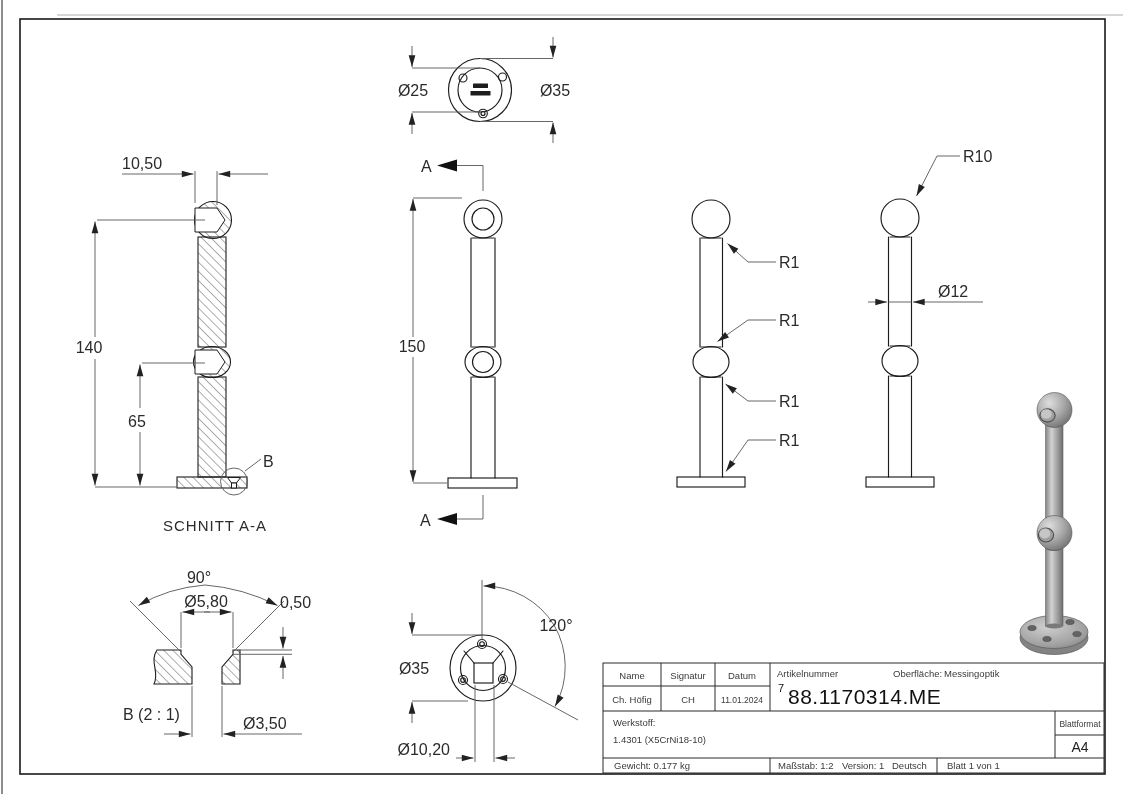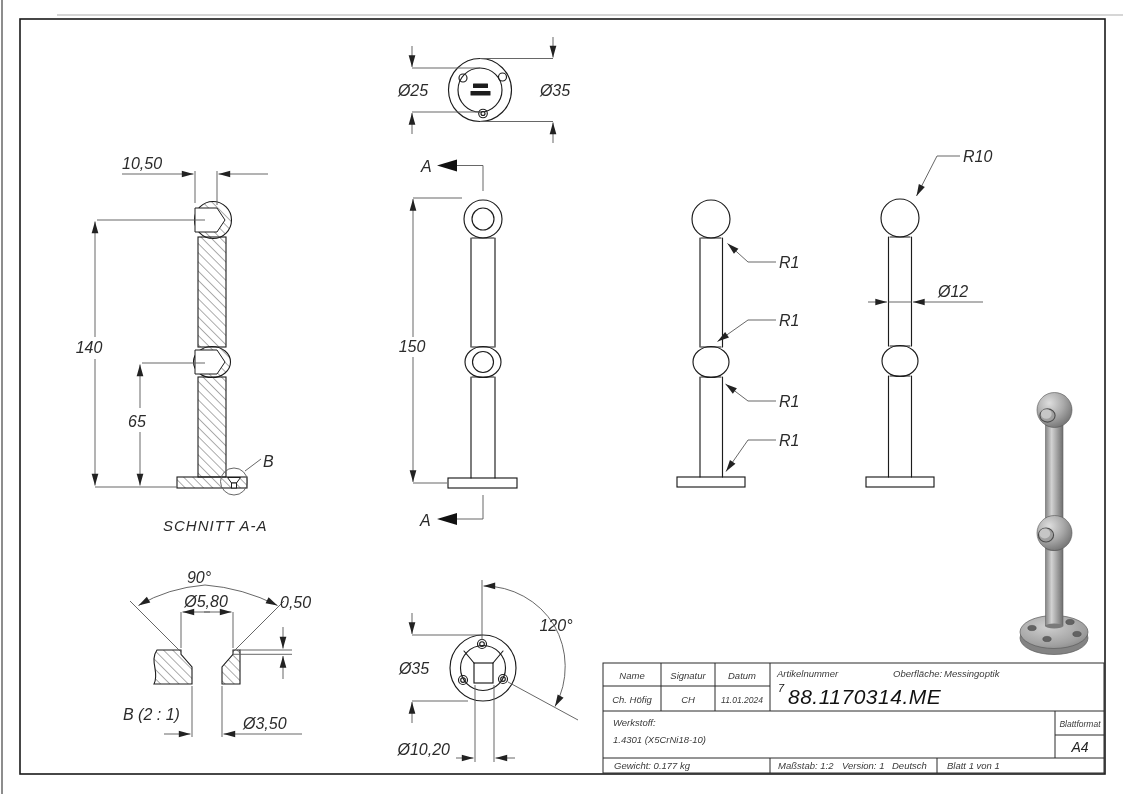--- a/index.html
+++ b/index.html
@@ -1,16 +1,16 @@
 <!DOCTYPE html>
 <html><head>
 <meta charset="utf-8">
 <style>
   html,body{margin:0;padding:0;background:#fff;}
-  .stage{position:relative;width:1123px;height:794px;background:#ffffff;overflow:hidden;font-style:italic;}
+  .stage{position:relative;width:1123px;height:794px;background:#ffffff;overflow:hidden;}
   svg{display:block;}
   .part{stroke:#1c1c1c;stroke-width:1.15;fill:none;stroke-linecap:round;}
   .partw{stroke:#1c1c1c;stroke-width:1.0;fill:#ffffff;}
   .hat{stroke:#1c1c1c;stroke-width:1.1;fill:url(#hatch);}
   .dim{stroke:#5f5f5f;stroke-width:0.95;fill:none;}
   .dt{fill:#2b2b2b;font-family:"Liberation Sans",sans-serif;font-size:16px;}
   .dts{fill:#2b2b2b;font-family:"Liberation Sans",sans-serif;font-size:15px;}
   .tb{stroke:#2a2a2a;stroke-width:1;fill:none;}
   .tbt{fill:#3a3a3a;font-family:"Liberation Sans",sans-serif;font-size:9.5px;}
   .tbs{fill:#3a3a3a;font-family:"Liberation Sans",sans-serif;font-size:8.5px;}

